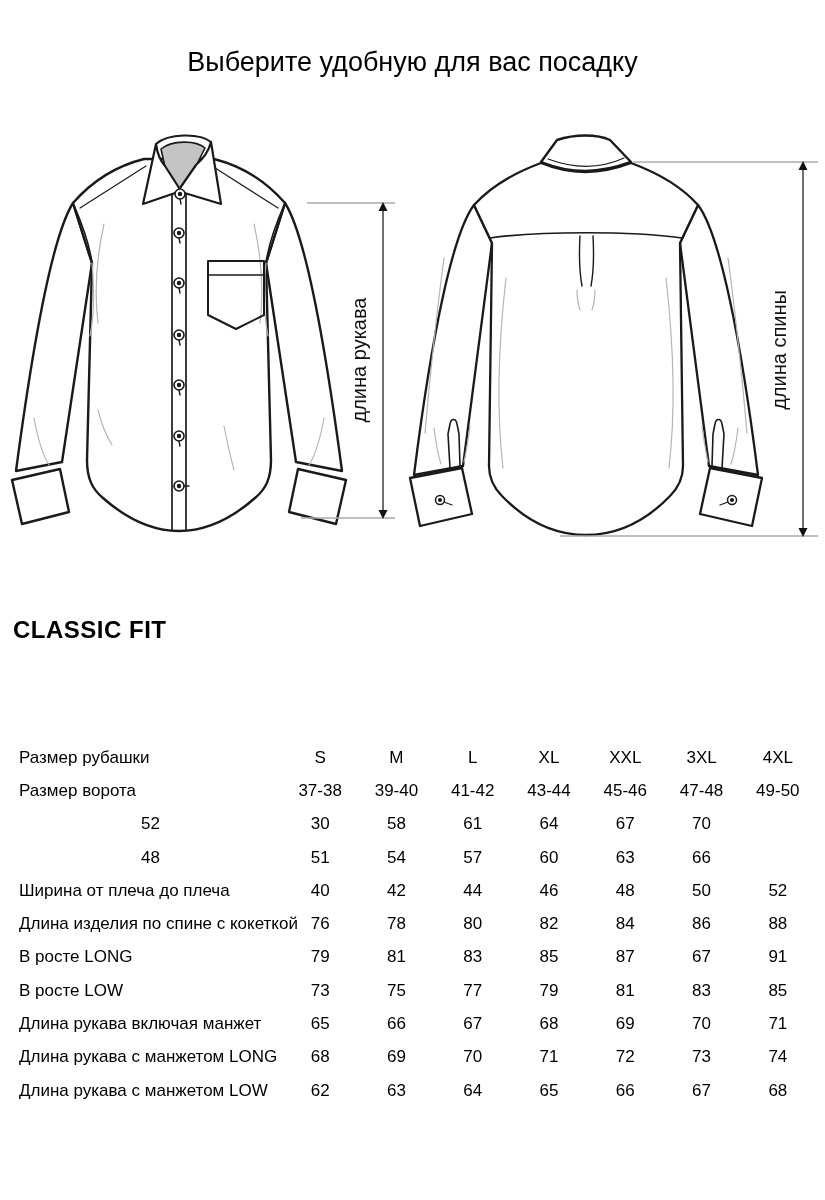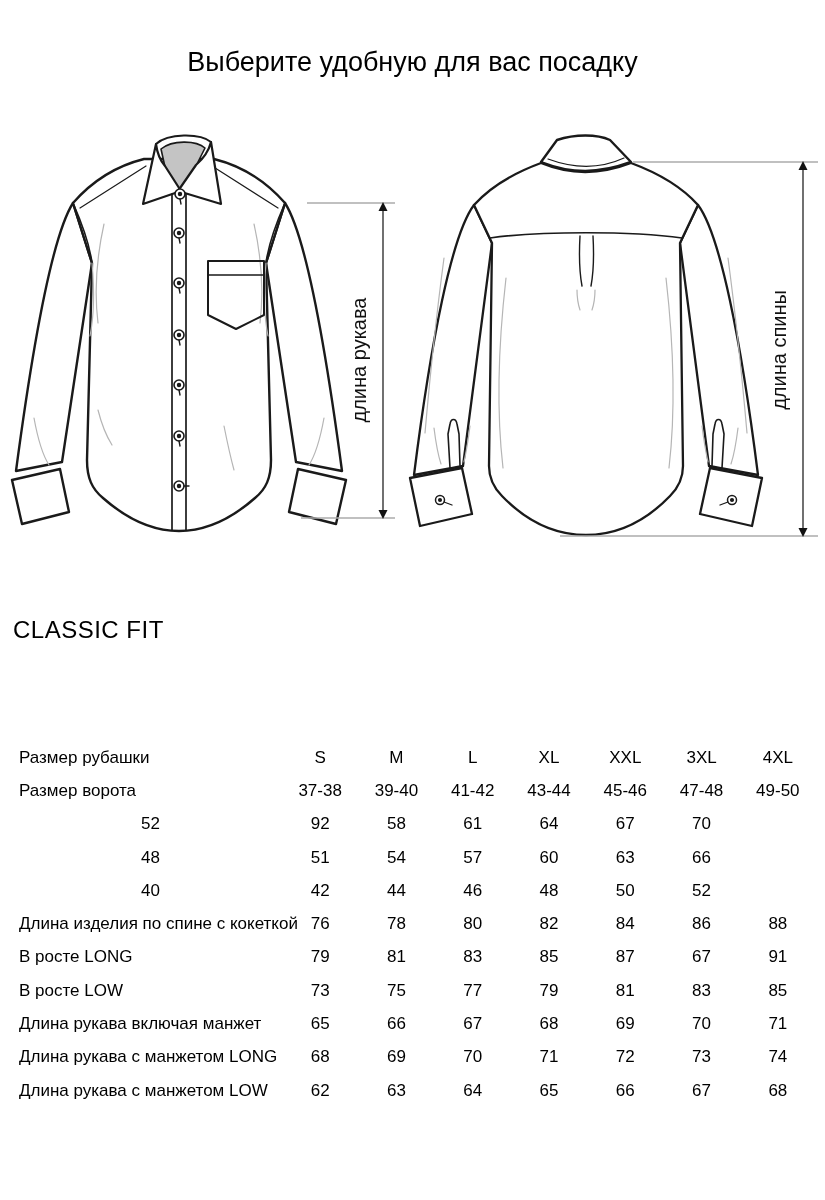--- a/index.html
+++ b/index.html
@@ -7,21 +7,21 @@
     position:relative;width:825px;height:1200px;background:#fff;
     font-family:"Liberation Sans", sans-serif;color:#000;overflow:hidden;
   }
   .main-title{
     position:absolute;top:47px;left:0;width:825px;text-align:center;
     font-size:27px;line-height:1.15;letter-spacing:0px;
   }
   .figure-svg{position:absolute;top:128px;left:0;}
   .classic-heading{
     position:absolute;top:616px;left:13px;
-    font-size:24px;font-weight:400;letter-spacing:0.5px;
+    font-size:24px;font-weight:700;letter-spacing:0.5px;
   }
   .table-subtitle{
     position:absolute;top:656px;left:13px;font-size:21px;
   }
   .size-table{
     position:absolute;top:741px;left:19px;width:797px;
   }
   .size-table .row{
     display:grid;grid-template-columns:263px repeat(7,1fr);
     height:33.3px;align-items:center;font-size:17px;
@@ -196,39 +196,40 @@
       <div class="cell">39-40</div>
       <div class="cell">41-42</div>
       <div class="cell">43-44</div>
       <div class="cell">45-46</div>
       <div class="cell">47-48</div>
       <div class="cell">49-50</div>
     </div>
 
     <div class="row">
       <div class="cell">52</div>
-      <div class="cell">92</div>
+      <div class="cell">30</div>
       <div class="cell">58</div>
       <div class="cell">61</div>
       <div class="cell">64</div>
       <div class="cell">67</div>
       <div class="cell">70</div>
     </div>
 
     <div class="row">
       <div class="cell">48</div>
       <div class="cell">51</div>
       <div class="cell">54</div>
       <div class="cell">57</div>
       <div class="cell">60</div>
       <div class="cell">63</div>
       <div class="cell">66</div>
     </div>
 
     <div class="row">
+      <div class="row-label">Ширина от плеча до плеча</div>
       <div class="cell">40</div>
       <div class="cell">42</div>
       <div class="cell">44</div>
       <div class="cell">46</div>
       <div class="cell">48</div>
       <div class="cell">50</div>
       <div class="cell">52</div>
     </div>
 
     <div class="row">

